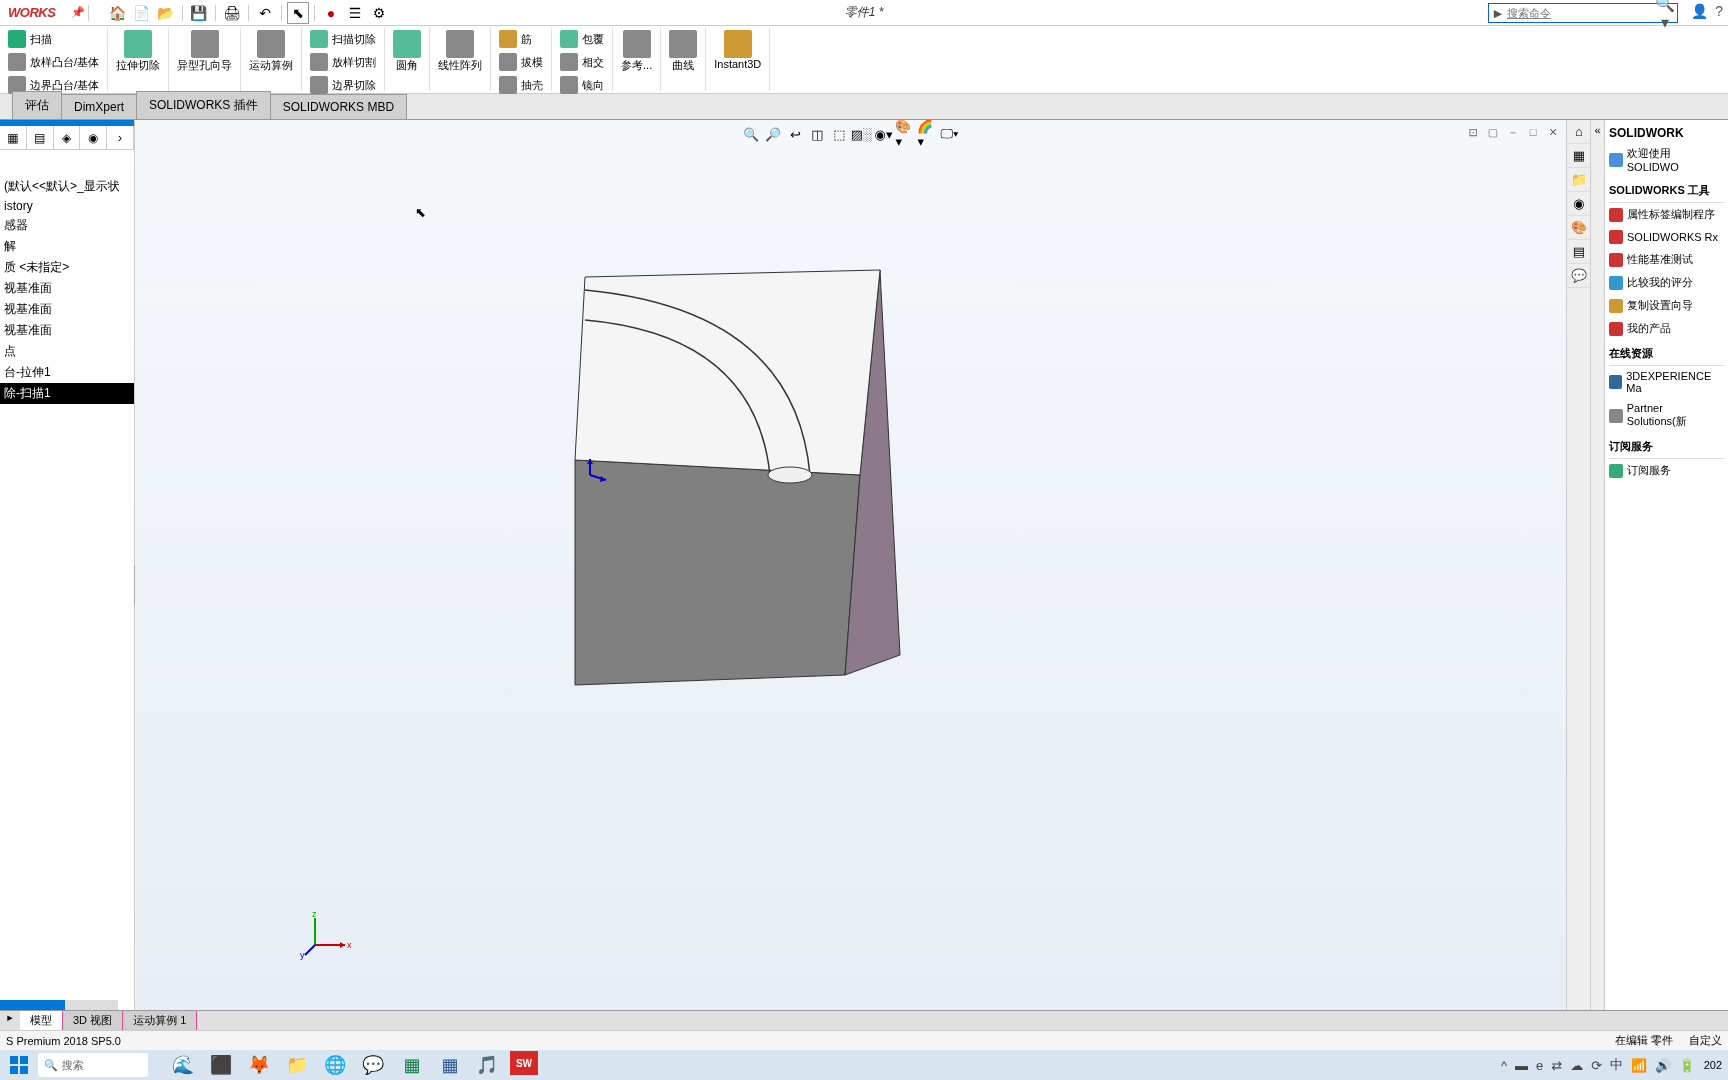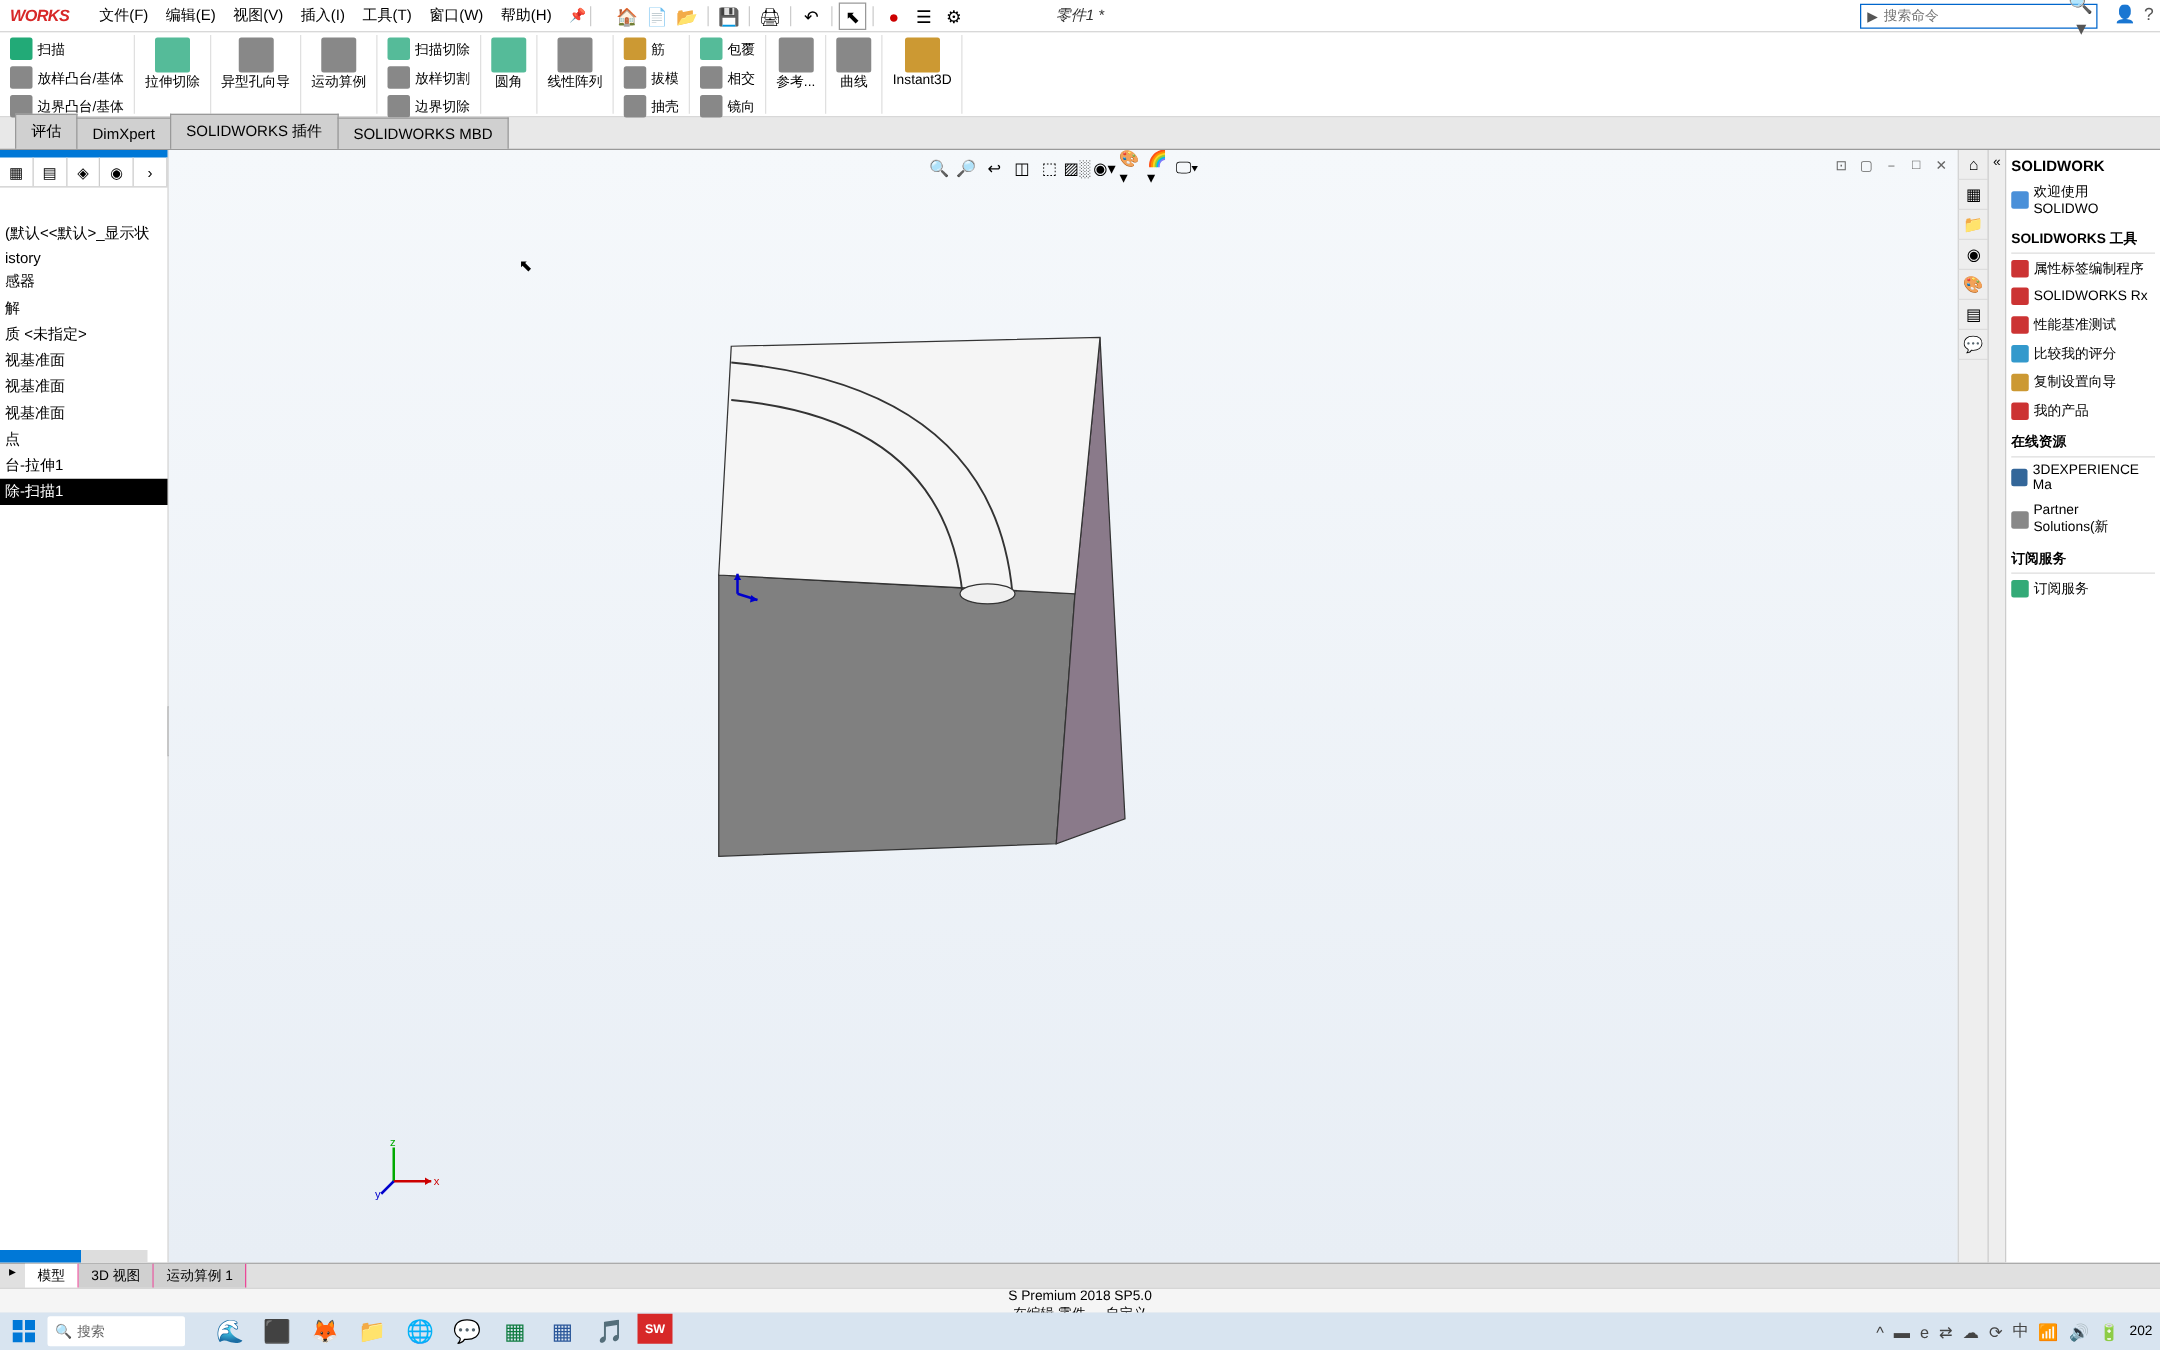--- a/index.html
+++ b/index.html
@@ -10,21 +10,21 @@
     .logo { color: #d72828; font-weight: bold; font-size: 13px; font-style: italic; padding: 0 8px; letter-spacing: -0.5px; }
     .menu-items { display: flex; gap: 2px; margin-left: 10px; }
     .menu-item { font-size: 12px; padding: 4px 6px; cursor: pointer; }
     .pin-icon { margin-left: 8px; color: #0066cc; font-size: 11px; }
     .toolbar-icons { display: flex; gap: 2px; margin-left: 15px; align-items: center; }
     .tb-icon { width: 22px; height: 22px; display: flex; align-items: center; justify-content: center; cursor: pointer; font-size: 14px; }
     .tb-sep { width: 1px; height: 16px; background: #ccc; margin: 0 3px; }
     .doc-title { position: absolute; left: 50%; transform: translateX(-50%); font-size: 12px; color: #333; font-style: italic; }
     .search-box { position: absolute; right: 50px; top: 3px; width: 190px; height: 20px; background: #fff; border: 1px solid #0066cc; display: flex; align-items: center; }
     .search-box .sicon { width: 18px; text-align: center; color: #555; font-size: 11px; }
-    .search-box input { border: none; outline: none; flex: 1; font-size: 11px; color: #888; }
+    .search-box input { border: none; outline: none; flex: 1; font-size: 11px; color: #888; text-decoration: underline; }
     .search-box .magnify { width: 24px; text-align: center; color: #555; }
     .right-icons { position: absolute; right: 5px; top: 3px; display: flex; gap: 6px; }
     .right-icons span { font-size: 14px; color: #555; cursor: pointer; }
     
     
     .ribbon { height: 68px; background: #fff; display: flex; padding: 2px 0; border-bottom: 1px solid #ccc; }
     .ribbon-group { display: flex; flex-direction: column; padding: 0 4px; border-right: 1px solid #e0e0e0; }
     .ribbon-item { display: flex; flex-direction: column; align-items: center; font-size: 11px; padding: 2px 4px; cursor: pointer; }
     .ribbon-item-h { display: flex; align-items: center; font-size: 11px; padding: 2px 4px; cursor: pointer; gap: 4px; }
     .ribbon-icon { width: 18px; height: 18px; background: #4a90d9; border-radius: 2px; display: inline-block; }
@@ -64,45 +64,36 @@
     .tp-section { font-weight: bold; padding: 6px 0 4px; border-bottom: 1px solid #ddd; }
     .tp-item { display: flex; align-items: center; gap: 4px; padding: 4px 0; cursor: pointer; }
     .tp-icon { width: 14px; height: 14px; display: inline-block; border-radius: 2px; }
     
     
     .bottom-tabs { height: 20px; background: #e0e0e0; display: flex; border-top: 1px solid #999; font-size: 11px; }
     .btab { padding: 2px 10px; border-right: 1px solid #ec4899; cursor: pointer; background: #d0d0d0; }
     .btab.active { background: #fff; }
     
     
-    .status-bar { height: 20px; background: #f5f5f5; display: flex; align-items: center; font-size: 11px; padding: 0 6px; justify-content: space-between; border-top: 1px solid #ccc; flex-direction: column; }
+    .status-bar { height: 20px; background: #f5f5f5; display: flex; align-items: center; font-size: 11px; padding: 0 6px; justify-content: space-between; border-top: 1px solid #ccc; }
     
     
     .taskbar { height: 30px; background: #d8e4f0; display: flex; align-items: center; padding: 0 4px; position: absolute; bottom: 0; left: 0; right: 0; }
     .start-btn { width: 30px; height: 26px; display: flex; align-items: center; justify-content: center; }
     .task-search { display: flex; align-items: center; gap: 4px; background: #fff; height: 24px; width: 110px; padding: 0 6px; border-radius: 2px; margin-left: 4px; font-size: 11px; color: #666; }
     .task-apps { display: flex; gap: 6px; margin-left: 20px; }
     .task-app { width: 32px; height: 28px; display: flex; align-items: center; justify-content: center; cursor: pointer; font-size: 18px; }
     .tray { position: absolute; right: 6px; display: flex; align-items: center; gap: 8px; font-size: 11px; }
     .tray-icon { font-size: 13px; color: #444; }
   </style>
 </head>
 <body>
 
 <div class="menubar">
   <span class="logo">WORKS</span>
-  <div class="menu-items">
-    <span class="menu-item">文件(F)</span>
-    <span class="menu-item">编辑(E)</span>
-    <span class="menu-item">视图(V)</span>
-    <span class="menu-item">插入(I)</span>
-    <span class="menu-item">工具(T)</span>
-    <span class="menu-item">窗口(W)</span>
-    <span class="menu-item">帮助(H)</span>
-  </div>
   <span class="pin-icon">📌</span>
   <span class="tb-sep"></span>
   <div class="toolbar-icons">
     <span class="tb-icon">🏠</span>
     <span class="tb-icon">📄</span>
     <span class="tb-icon">📂</span>
     <span class="tb-sep"></span>
     <span class="tb-icon">💾</span>
     <span class="tb-sep"></span>
     <span class="tb-icon">🖨</span>

